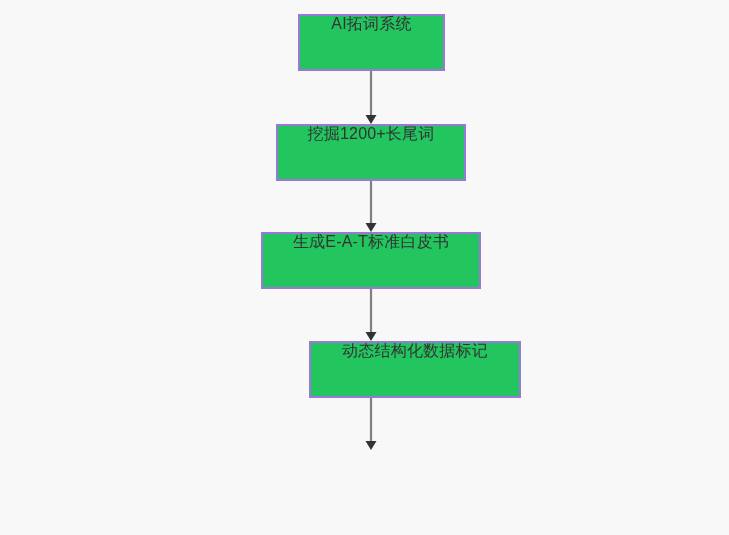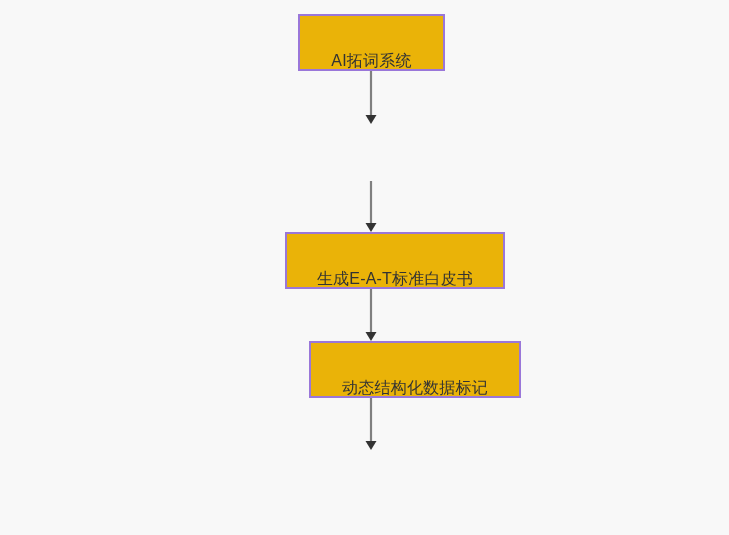--- a/index.html
+++ b/index.html
@@ -14,25 +14,25 @@
     overflow: hidden;
   }
   #flowchart-canvas {
     position: relative;
     width: 729px;
     height: 535px;
   }
   .node {
     position: absolute;
     box-sizing: border-box;
-    background: #eab308;
+    background: #22c55e;
     border: 2px solid #9a77d9;
     border-radius: 0;
     display: flex;
-    align-items: flex-end;
+    align-items: flex-start;
     justify-content: center;
   }
   .node-label {
     color: #333333;
     font-size: 16px;
     line-height: 1;
     letter-spacing: 0.2px;
     white-space: nowrap;
     text-align: center;
   }
@@ -74,22 +74,25 @@
     <svg width="16" height="52" viewBox="0 0 16 52">
       <line x1="8" y1="0" x2="8" y2="44" stroke="#808080" stroke-width="2.2"></line>
       <polygon points="2.5,43 13.5,43 8,52" fill="#333333"></polygon>
     </svg>
   </div>
 
   <div class="node" style="left:298px; top:14px; width:147px; height:57px;">
     <span class="node-label">AI拓词系统</span>
   </div>
 
+  <div class="node" style="left:276px; top:124px; width:190px; height:57px;">
+    <span class="node-label">挖掘1200+长尾词</span>
+  </div>
 
-  <div class="node" style="left:261px; top:232px; width:220px; height:57px;margin-left:24px;">
+  <div class="node" style="left:261px; top:232px; width:220px; height:57px;">
     <span class="node-label">生成E-A-T标准白皮书</span>
   </div>
 
   <div class="node" style="left:265px; top:341px; width:212px; height:57px;margin-left:44px;">
     <span class="node-label">动态结构化数据标记</span>
   </div>
 
 
 </div>
 

